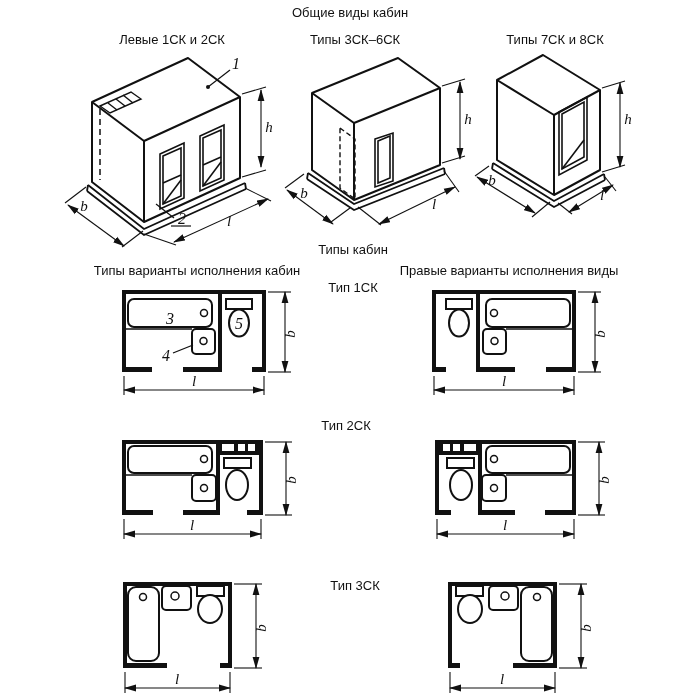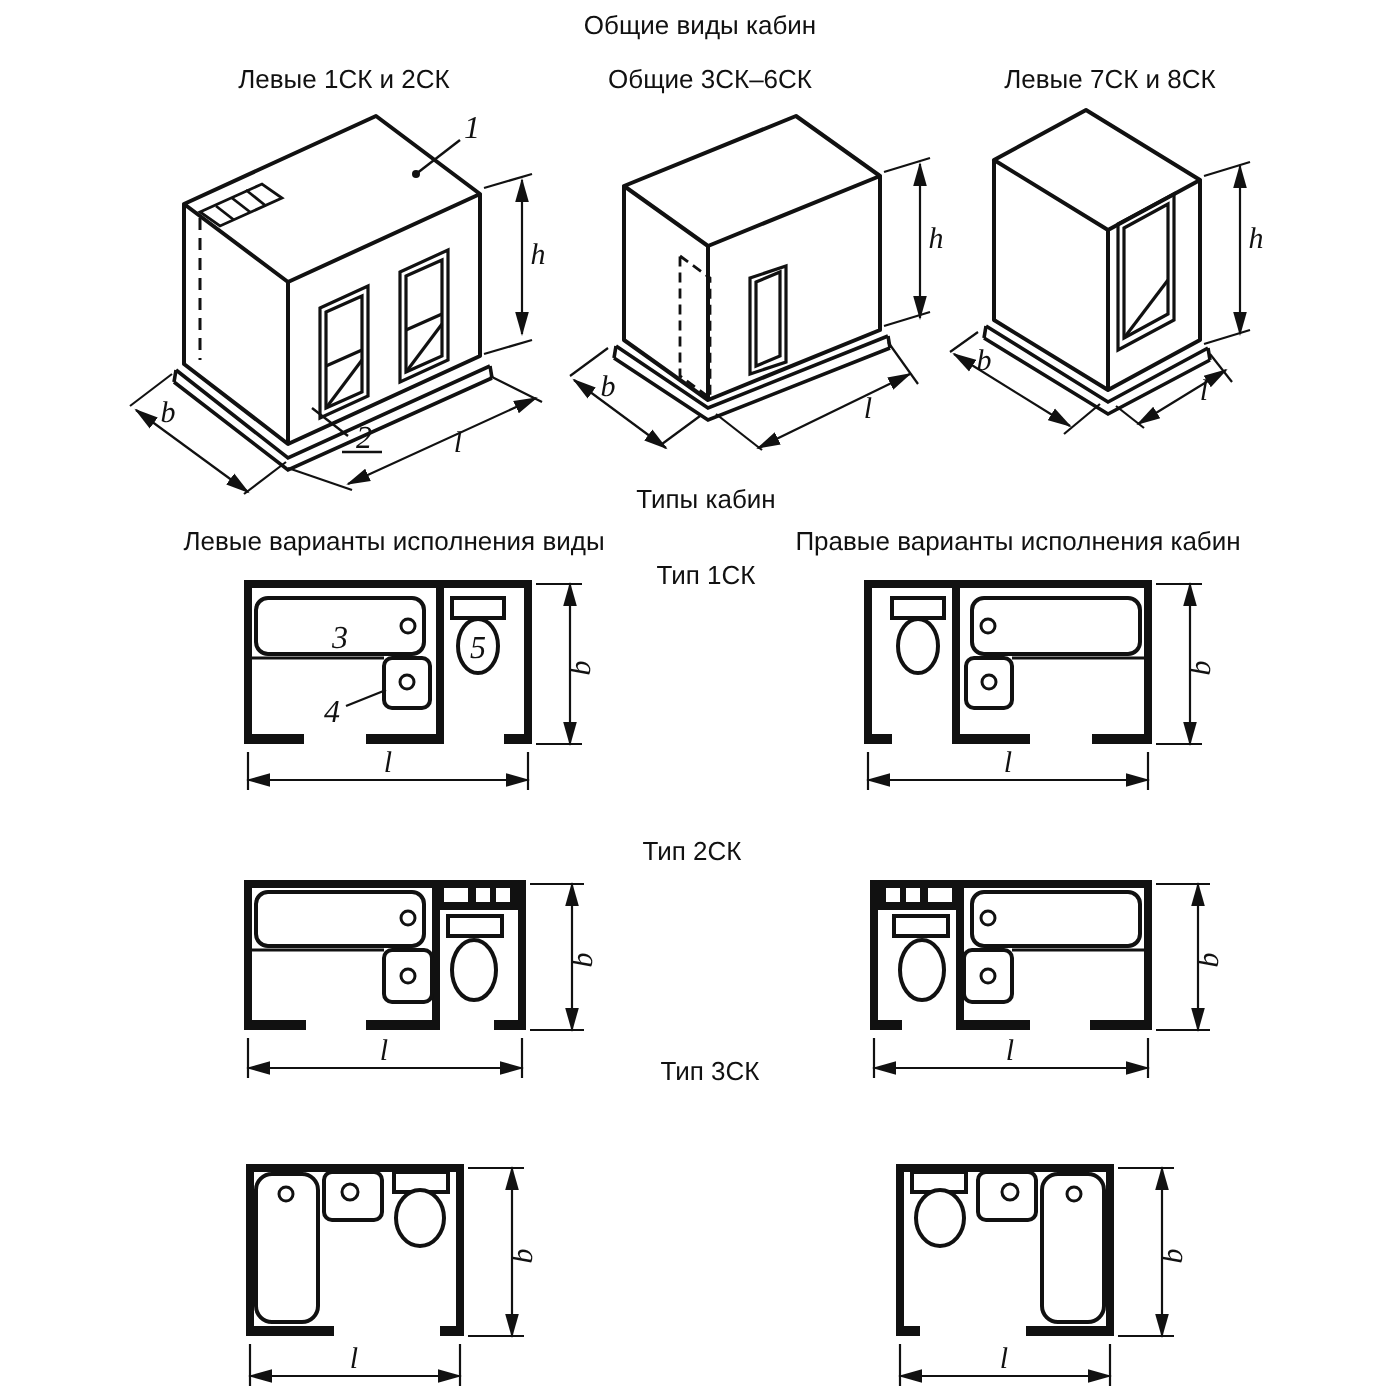--- a/index.html
+++ b/index.html
@@ -22,28 +22,28 @@
         <path d="M0,0.6 L12,4 L0,7.4 Z" fill="#111"></path>
       </marker>
       <marker id="as" markerWidth="13" markerHeight="8" refX="2" refY="4" orient="auto" markerUnits="userSpaceOnUse">
         <path d="M13,0.6 L1,4 L13,7.4 Z" fill="#111"></path>
       </marker>
     </defs>
   </svg>
 
   <div class="lbl" style="left:350px;top:5px">Общие виды кабин</div>
   <div class="lbl" style="left:172px;top:32px">Левые 1СК и 2СК</div>
-  <div class="lbl" style="left:355px;top:32px">Общие 3СК–6СК</div>
-  <div class="lbl" style="left:555px;top:32px">Левые 7СК и 8СК</div>
+  <div class="lbl" style="left:355px;top:32px">Типы 3СК–6СК</div>
+  <div class="lbl" style="left:555px;top:32px">Типы 7СК и 8СК</div>
   <div class="lbl" style="left:353px;top:242px">Типы кабин</div>
-  <div class="lbl" style="left:197px;top:263px">Левые варианты исполнения виды</div>
-  <div class="lbl" style="left:509px;top:263px">Правые варианты исполнения кабин</div>
+  <div class="lbl" style="left:197px;top:263px">Типы варианты исполнения кабин</div>
+  <div class="lbl" style="left:509px;top:263px">Правые варианты исполнения виды</div>
   <div class="lbl" style="left:353px;top:280px">Тип 1СК</div>
   <div class="lbl" style="left:346px;top:418px">Тип 2СК</div>
-  <div class="lbl" style="left:355px;top:528px">Тип 3СК</div>
+  <div class="lbl" style="left:355px;top:578px">Тип 3СК</div>
 
   <svg class="fig" style="left:58px;top:52px" width="230" height="200">
     <g stroke="#111" stroke-width="2" fill="none" stroke-linejoin="round">
       <path d="M34,50 L130,6 L182,45 L86,89 Z"></path>
       <path d="M34,50 L34,130 L86,170 L182,126 L182,45"></path>
       <line x1="86" y1="89" x2="86" y2="170"></line>
     </g>
     <g stroke="#111" stroke-width="1.8" fill="none">
       <path d="M30,133 L86,177 L187,131"></path>
       <path d="M29,139 L86,183 L188,137"></path>

